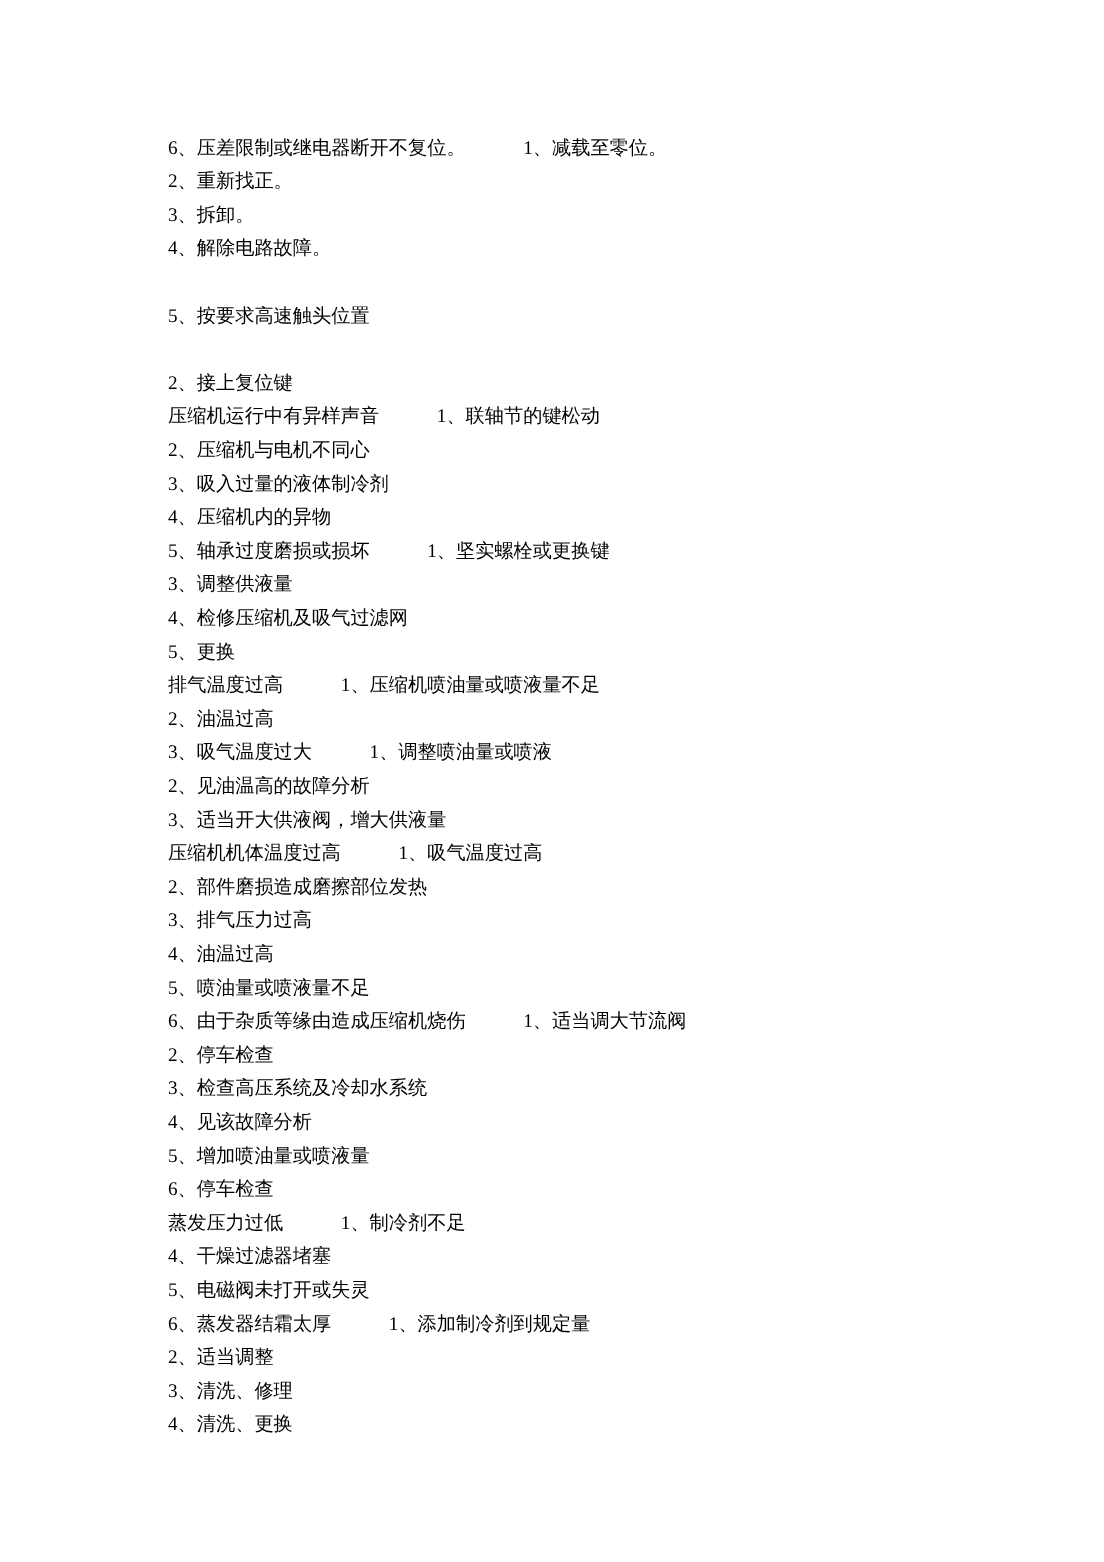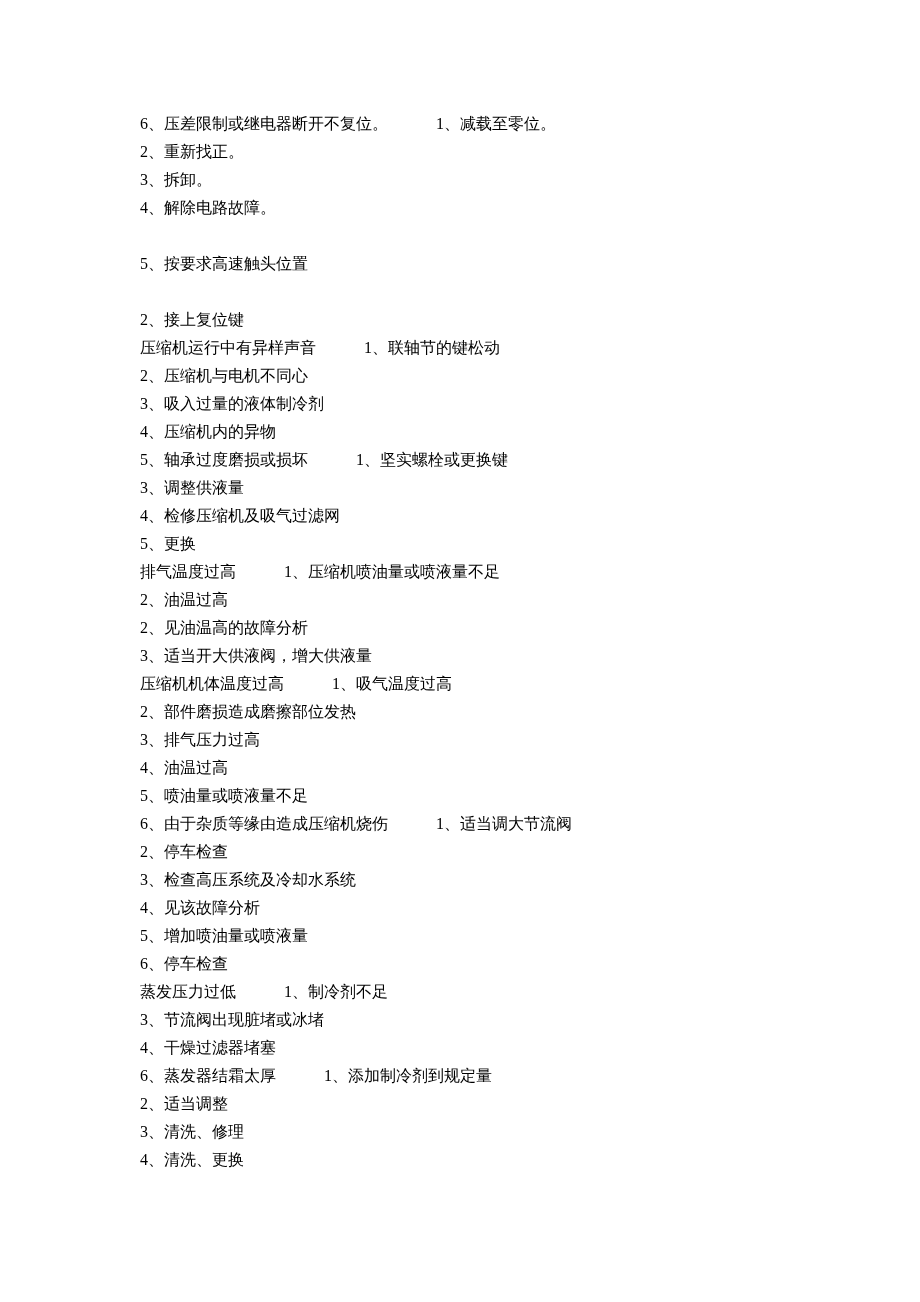--- a/index.html
+++ b/index.html
@@ -39,33 +39,34 @@
     <div class="line">压缩机运行中有异样声音            1、联轴节的键松动</div>
     <div class="line">2、压缩机与电机不同心</div>
     <div class="line">3、吸入过量的液体制冷剂</div>
     <div class="line">4、压缩机内的异物</div>
     <div class="line">5、轴承过度磨损或损坏            1、坚实螺栓或更换键</div>
     <div class="line">3、调整供液量</div>
     <div class="line">4、检修压缩机及吸气过滤网</div>
     <div class="line">5、更换</div>
     <div class="line">排气温度过高            1、压缩机喷油量或喷液量不足</div>
     <div class="line">2、油温过高</div>
+    <div class="line">3、吸气温度过大            1、调整喷油量或喷液</div>
     <div class="line">2、见油温高的故障分析</div>
     <div class="line">3、适当开大供液阀，增大供液量</div>
     <div class="line">压缩机机体温度过高            1、吸气温度过高</div>
     <div class="line">2、部件磨损造成磨擦部位发热</div>
     <div class="line">3、排气压力过高</div>
     <div class="line">4、油温过高</div>
     <div class="line">5、喷油量或喷液量不足</div>
     <div class="line">6、由于杂质等缘由造成压缩机烧伤            1、适当调大节流阀</div>
     <div class="line">2、停车检查</div>
     <div class="line">3、检查高压系统及冷却水系统</div>
     <div class="line">4、见该故障分析</div>
     <div class="line">5、增加喷油量或喷液量</div>
     <div class="line">6、停车检查</div>
     <div class="line">蒸发压力过低            1、制冷剂不足</div>
-    <div class="line">3、节流阀出现脏堵或冰堵</div>
     <div class="line">4、干燥过滤器堵塞</div>
+    <div class="line">5、电磁阀未打开或失灵</div>
     <div class="line">6、蒸发器结霜太厚            1、添加制冷剂到规定量</div>
     <div class="line">2、适当调整</div>
     <div class="line">3、清洗、修理</div>
     <div class="line">4、清洗、更换</div>
   </div>
 
 </body></html>

